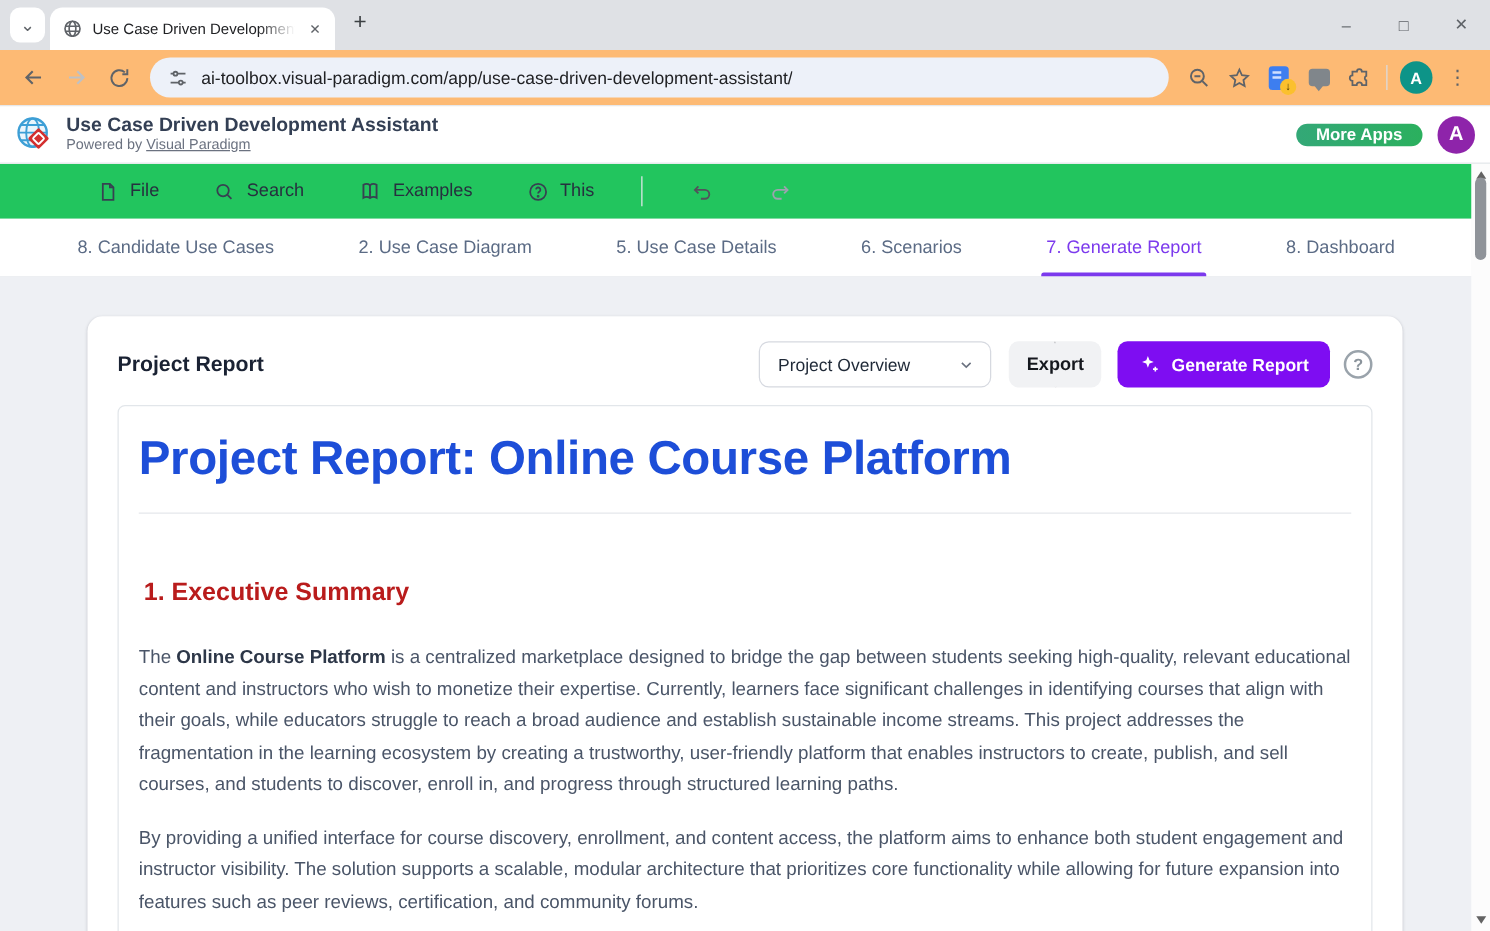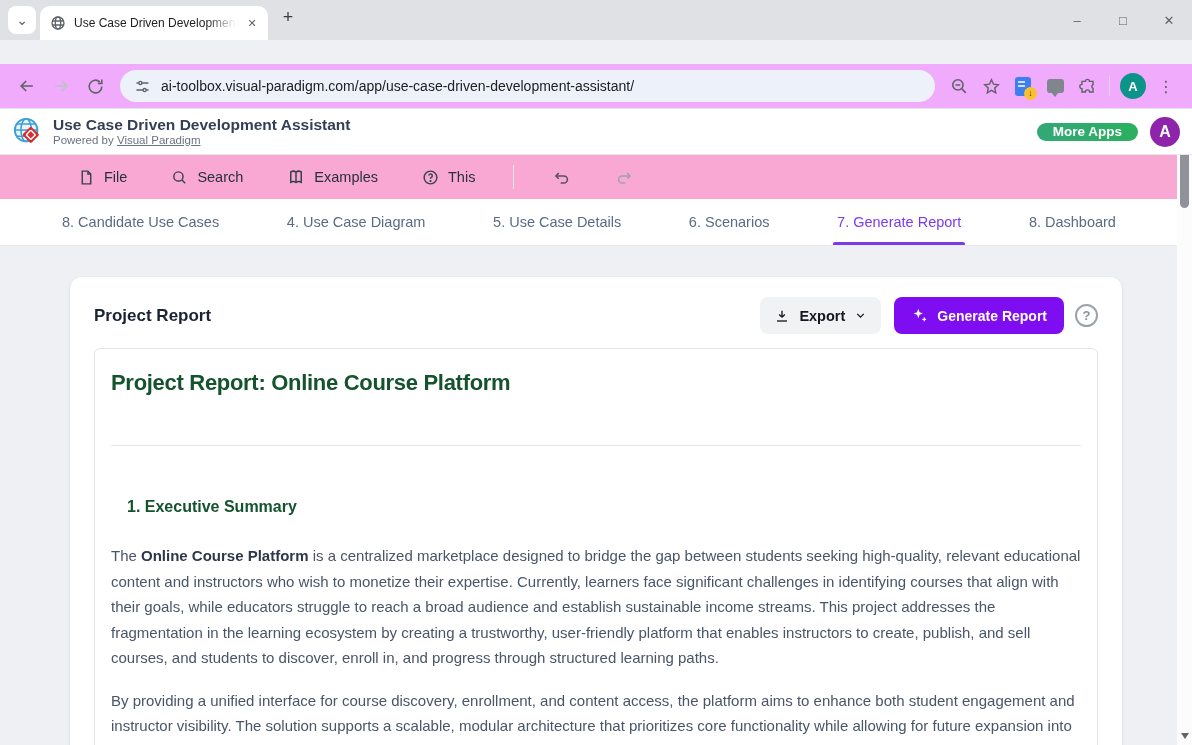--- a/index.html
+++ b/index.html
@@ -15,22 +15,22 @@
     display:flex; align-items:center; padding:0 8px 0 10px; gap:8px; }
   .tab-title { flex:1; font-size:12px; color:#202124; white-space:nowrap; overflow:hidden;
     -webkit-mask-image:linear-gradient(90deg,#000 82%,transparent); mask-image:linear-gradient(90deg,#000 82%,transparent); }
   .tab-close { font-size:11px; color:#5f6368; width:16px; height:16px; display:flex; align-items:center; justify-content:center; border-radius:50%; cursor:pointer; }
   .newtab-btn { width:28px; height:28px; margin:0 0 6px 6px; align-self:center; color:#3c4043;
     font-size:18px; display:flex; align-items:center; justify-content:center; border-radius:50%; cursor:pointer; }
   .win-controls { position:absolute; right:0; top:0; height:40px; display:flex; align-items:center; }
   .win-btn { width:46px; height:40px; display:flex; align-items:center; justify-content:center;
     color:#5f6368; font-size:13px; cursor:pointer; }
 
-  .browser-toolbar { height:45px; background:#f0abfc; display:flex; align-items:center; padding:0 10px;
-    border-bottom:1px solid #e6e8eb;margin-top:24px; }
+  .browser-toolbar { height:45px; background:#fdba74; display:flex; align-items:center; padding:0 10px;
+    border-bottom:1px solid #e6e8eb; }
   .nav-btn { width:34px; height:34px; display:flex; align-items:center; justify-content:center;
     color:#5f6368; border-radius:50%; cursor:pointer; flex:0 0 auto; }
   .nav-btn.disabled { color:#bdc1c6; }
   .omnibox { flex:1; height:32px; background:#edf1f9; border-radius:16px; margin:0 8px;
     display:flex; align-items:center; padding:0 14px; gap:10px; min-width:0; }
   .omnibox-url { font-size:14px; color:#202124; white-space:nowrap; overflow:hidden; }
   .tb-icon { width:32px; height:32px; display:flex; align-items:center; justify-content:center;
     color:#5f6368; border-radius:50%; cursor:pointer; flex:0 0 auto; }
   .ext-doc { width:16px; height:19px; background:#3d7ef0; border-radius:3px; position:relative; }
   .ext-doc::before { content:""; position:absolute; left:3px; top:4px; width:7px; height:2px; background:#cfe0ff; box-shadow:0 4px 0 #cfe0ff; }
@@ -53,21 +53,21 @@
   .app-sub { font-size:11.5px; color:#6b7280; }
   .app-sub a { color:#6b7280; text-decoration:underline; cursor:pointer; }
   .hdr-spacer { flex:1; }
   .more-apps { height:18px; padding:0 16px; border-radius:15px; border:none; cursor:pointer;
     background:linear-gradient(90deg,#33a877,#2bb05e); color:#fff; font-size:13.5px; font-weight:700;
     font-family:inherit; margin-right:12px; }
   .app-avatar { width:30px; height:30px; border-radius:50%; background:#8e24aa; color:#fff;
     font-size:16px; font-weight:700; display:flex; align-items:center; justify-content:center; cursor:pointer; }
 
   
-  .menubar { height:44px; background:#f9a8d4; display:flex; align-items:center; padding-left:78px; gap:44px; }
+  .menubar { height:44px; background:#22c55e; display:flex; align-items:center; padding-left:78px; gap:44px; }
   .menu-item { display:flex; align-items:center; gap:9px; font-size:14.5px; color:#27303f; cursor:pointer; }
   .menu-item svg { color:#374151; }
   .menu-sep { width:1px; height:24px; background:#e5e7eb; margin:0 -6px; }
   .undo-btn { color:#52525b; cursor:pointer; display:flex; }
   .redo-btn { color:#9ca3af; cursor:pointer; display:flex; }
 
   
   .steps { height:47px; background:#fff; border-bottom:1px solid #e8eaee; display:flex;
     align-items:stretch; justify-content:space-between; padding:0 76px 0 62px; }
   .step { display:flex; align-items:center; font-size:14.5px; font-weight:500; color:#5b6b85;
@@ -82,32 +82,32 @@
     box-shadow:0 1px 2px rgba(16,24,40,.06),0 1px 3px rgba(16,24,40,.10);
     padding:20px 24px 24px; height:620px; }
   .card-toolbar { display:flex; align-items:center; }
   .panel-title { font-size:17px; font-weight:700; color:#1a2233; }
   .ct-spacer { flex:1; }
   .select { height:37px; width:186px; border:1px solid #d6d9e0; border-radius:8px; background:#fff;
     display:flex; align-items:center; padding:0 12px 0 14px; font-size:14px; color:#1f2937; cursor:pointer; }
   .select span { flex:1; }
   .btn-export { height:37px; margin-left:14px; padding:0 14px; border-radius:8px; background:#f1f2f4;
     border:none; display:flex; align-items:center; gap:9px; font-size:14.5px; font-weight:600;
-    color:#15181e; font-family:inherit; cursor:pointer; }
+    color:#15181e; font-family:inherit; cursor:pointer;flex-direction:column; }
   .btn-generate { height:37px; margin-left:13px; padding:0 17px; border-radius:8px; border:none;
     background:#7e0df2; color:#fff; display:flex; align-items:center; gap:9px; font-size:14px;
     font-weight:700; font-family:inherit; cursor:pointer; }
   .help-circle { width:23px; height:23px; margin-left:11px; border-radius:50%; border:2px solid #9aa3ab;
     color:#8a939b; font-size:13px; font-weight:700; display:flex; align-items:center; justify-content:center; cursor:pointer; }
 
   .doc { margin-top:14px; border:1px solid #e2e6ea; border-radius:6px; background:#fff;
     padding:21px 16px 24px; height:540px; overflow:hidden; }
-  .doc h1 { font-size:22px; font-weight:800; color:#14532d; letter-spacing:-.3px; margin:0 0 49px; }
+  .doc h1 { font-size:38px; font-weight:800; color:#1d4ed8; letter-spacing:-.3px; margin:0 0 21px; }
   .doc hr { border:none; border-top:1px solid #e5e7eb; margin:0 0 52px; }
-  .doc h2 { font-size:16px; font-weight:800; color:#14532d; margin:0 16px 27px; }
+  .doc h2 { font-size:20px; font-weight:800; color:#b91c1c; margin:0 4px 27px; }
   .doc p { font-size:15px; line-height:25.5px; color:#4a5568; margin:0 0 17px; }
   .doc p strong { color:#2d3748; font-weight:700; }
 
   
   .scrollbar { position:absolute; top:131px; right:0; bottom:0; width:15px; background:#fcfcfc; }
   .sb-arrow { position:absolute; left:0; width:15px; height:14px; display:flex; align-items:center;
     justify-content:center; cursor:pointer; }
   .sb-arrow.up { top:2px; } .sb-arrow.down { bottom:2px; }
   .tri-up { width:0; height:0; border-left:4px solid transparent; border-right:4px solid transparent;
     border-bottom:6px solid #636363; }
@@ -251,32 +251,38 @@
   <div class="redo-btn">
     <svg width="19" height="19" viewBox="0 0 24 24" fill="none" stroke="currentColor" stroke-width="1.9">
         <path d="M19 10H9a4.5 4.5 0 0 0 0 9h4"></path>
         <path d="M15.5 6.5 19 10l-3.5 3.5"></path>
       </svg>
   </div>
 </div>
 
 <div class="steps">
   <div class="step">8. Candidate Use Cases</div>
-  <div class="step">4. Use Case Diagram</div>
+  <div class="step">2. Use Case Diagram</div>
   <div class="step">5. Use Case Details</div>
   <div class="step">6. Scenarios</div>
   <div class="step active">7. Generate Report</div>
   <div class="step">8. Dashboard</div>
 </div>
 
 <div class="content">
   <div class="card">
     <div class="card-toolbar">
       <div class="panel-title">Project Report</div>
       <div class="ct-spacer"></div>
+      <div class="select">
+        <span>Project Overview</span>
+        <svg width="14" height="14" viewBox="0 0 24 24" fill="none" stroke="#6b7280" stroke-width="2.2">
+            <path d="M6 9l6 6 6-6"></path>
+          </svg>
+      </div>
       <button class="btn-export">
         <svg width="16" height="16" viewBox="0 0 24 24" fill="none" stroke="#15181e" stroke-width="2">
             <path d="M12 4v10m0 0 4.2-4.2M12 14 7.8 9.8"></path>
             <path d="M4.5 19.5h15"></path>
           </svg>
         <span>Export</span>
         <svg width="13" height="13" viewBox="0 0 24 24" fill="none" stroke="#15181e" stroke-width="2.4">
             <path d="M6 9l6 6 6-6"></path>
           </svg>
       </button>

